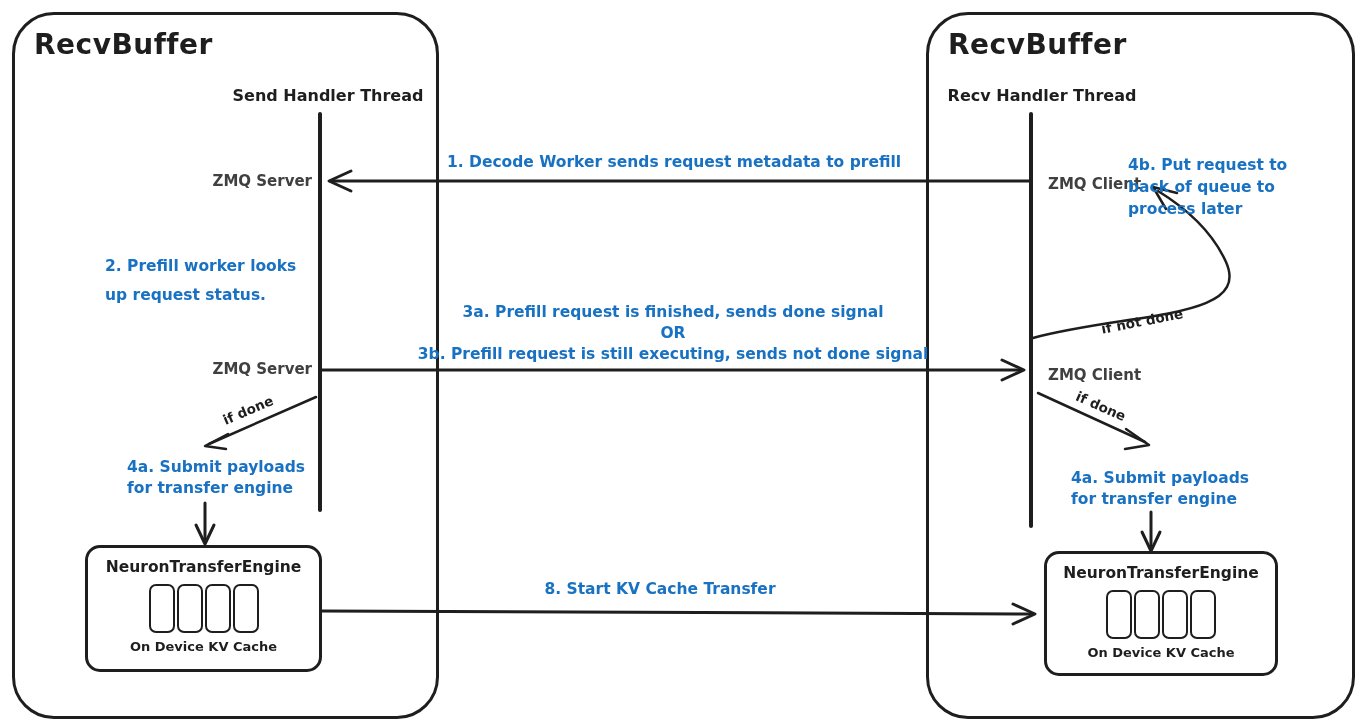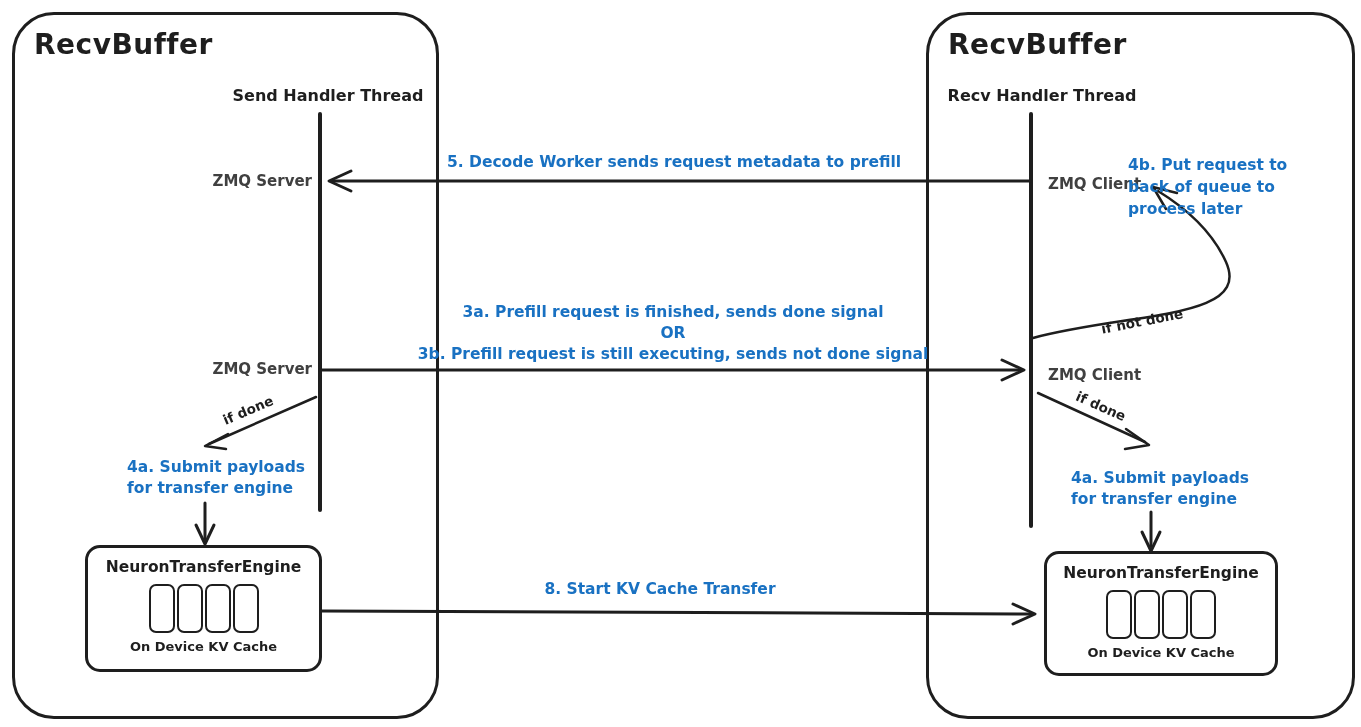--- a/index.html
+++ b/index.html
@@ -160,21 +160,23 @@
       <path d="M1033,338 C1130,312 1252,320 1226,262 C1212,231 1184,207 1158,191" stroke-width="2.5"></path>
       <path d="M1177,193 L1153,187 L1166,209" stroke-width="2.5"></path>
     </g>
   </svg>
 
   <div class="zmq-label zmq-right-align" style="left:190px;top:172px;">ZMQ Server</div>
   <div class="zmq-label zmq-right-align" style="left:190px;top:360px;">ZMQ Server</div>
   <div class="zmq-label" style="left:1048px;top:175px;">ZMQ Client</div>
   <div class="zmq-label" style="left:1048px;top:366px;">ZMQ Client</div>
 
-  <div class="step-label center" style="left:424px;top:152px;width:500px;">5. Decode Worker sends request metadata to prefill</div>
+  <div class="step-label center" style="left:424px;top:152px;width:500px;">1. Decode Worker sends request metadata to prefill</div>
+  <div class="step-label" style="left:105px;top:252px;line-height:29px;">2. Prefill worker looks
+up request status.</div>
   <div class="step-label center" style="left:373px;top:302px;width:600px;">3a. Prefill request is finished, sends done signal
 OR
 3b. Prefill request is still executing, sends not done signal</div>
   <div class="step-label" style="left:1128px;top:154px;line-height:22px;">4b. Put request to
 back of queue to
 process later</div>
   <div class="step-label" style="left:127px;top:457px;">4a. Submit payloads
 for transfer engine</div>
   <div class="step-label" style="left:1071px;top:468px;">4a. Submit payloads
 for transfer engine</div>

